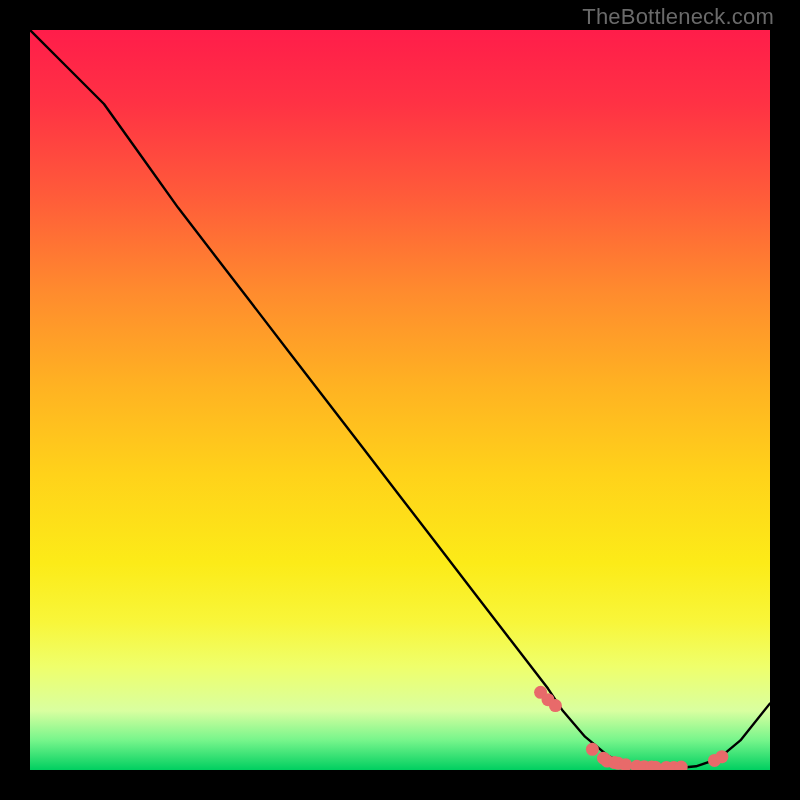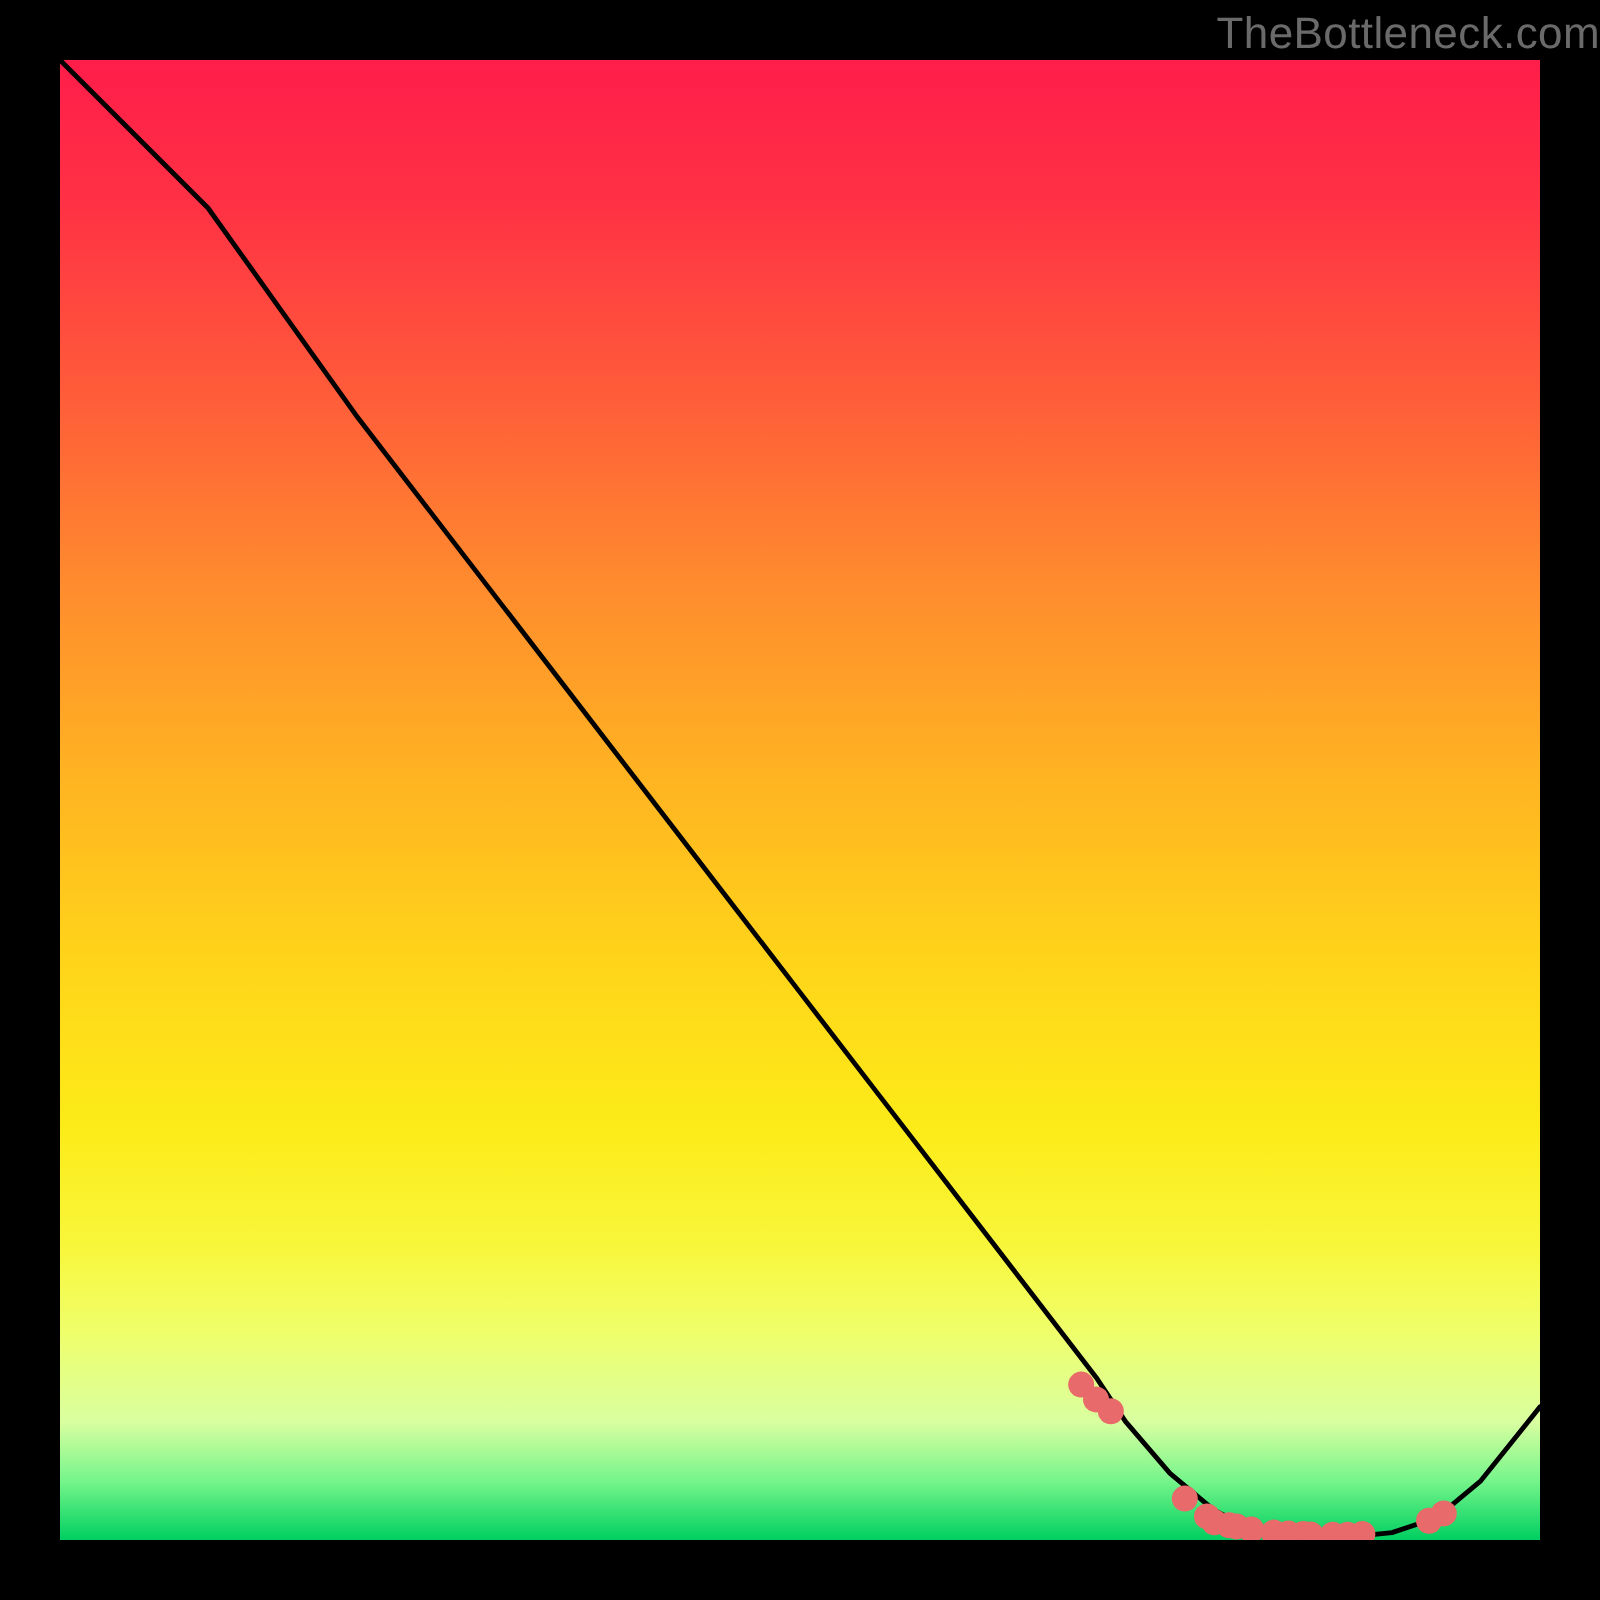--- a/index.html
+++ b/index.html
@@ -12,21 +12,21 @@
   }
   .frame {
     position: relative;
     width: 800px;
     height: 800px;
     background: #000;
   }
   .watermark {
     position: absolute;
     top: 4px;
-    right: 0;
+    right: 26px;
     color: #6a6a6a;
     font-size: 22px;
     font-weight: 500;
     letter-spacing: 0.2px;
     z-index: 30;
   }
   .plot {
     position: absolute;
     left: 30px;
     top: 30px;

